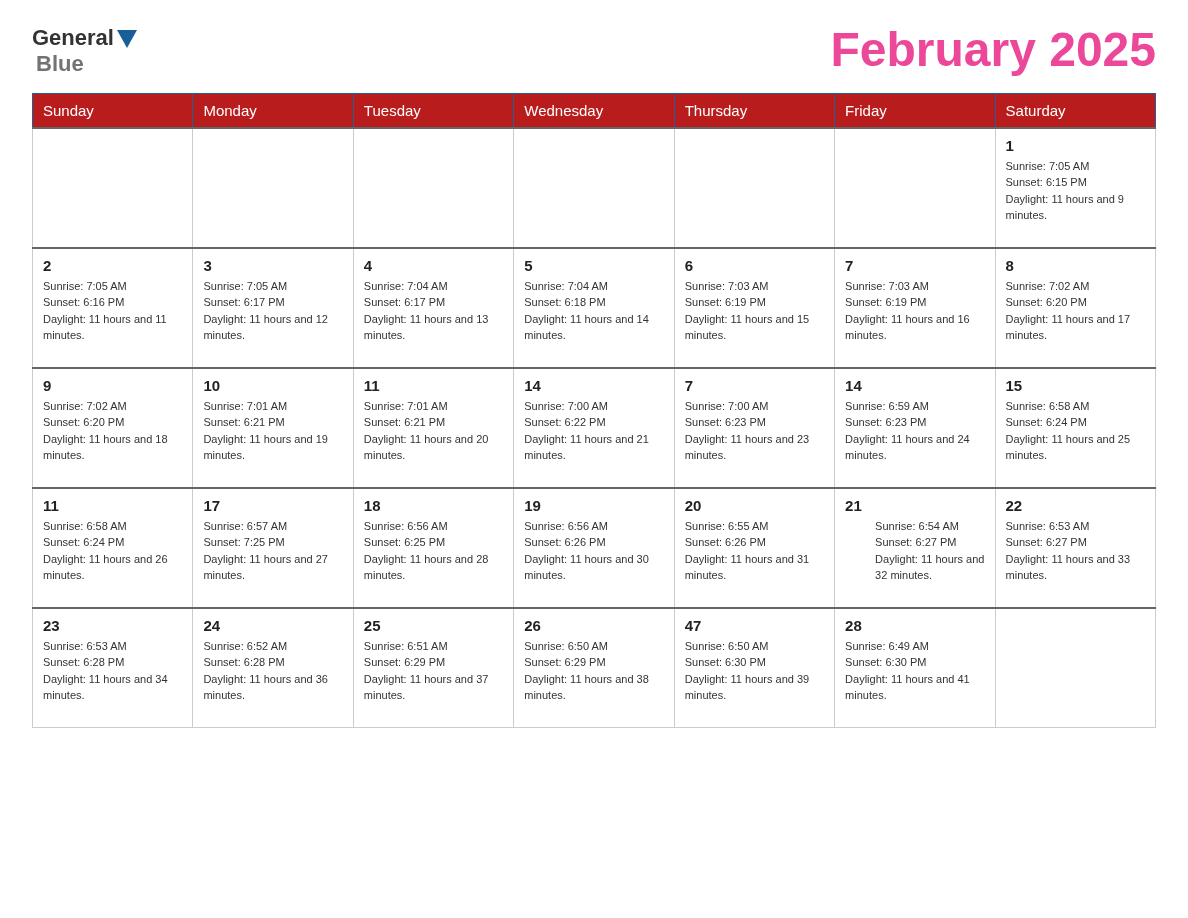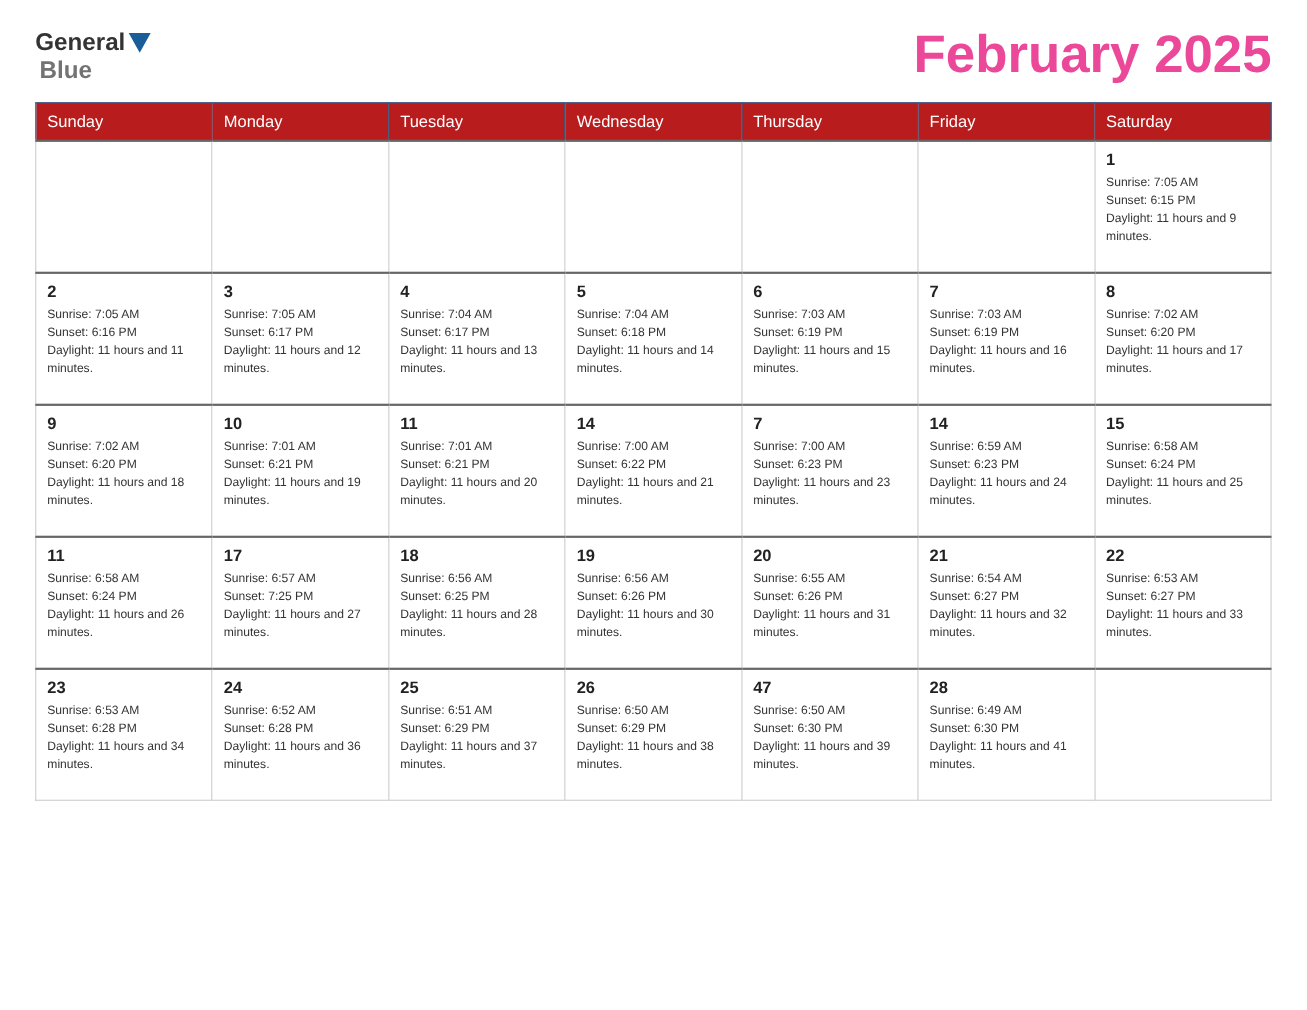--- a/index.html
+++ b/index.html
@@ -255,21 +255,21 @@
 Daylight: 11 hours and 30 minutes.</div>
         </td>
         <td>
           <div class="day-number">20</div>
           <div class="day-info" style="white-space: pre-line;">Sunrise: 6:55 AM
 Sunset: 6:26 PM
 Daylight: 11 hours and 31 minutes.</div>
         </td>
         <td>
           <div class="day-number">21</div>
-          <div class="day-info" style="white-space: pre-line;">Sunrise: 6:54 AM
+          <div class="day-info" style="white-space: pre-line; margin-left: 30px;">Sunrise: 6:54 AM
 Sunset: 6:27 PM
 Daylight: 11 hours and 32 minutes.</div>
         </td>
         <td>
           <div class="day-number">22</div>
           <div class="day-info" style="white-space: pre-line;">Sunrise: 6:53 AM
 Sunset: 6:27 PM
 Daylight: 11 hours and 33 minutes.</div>
         </td>
       </tr>

